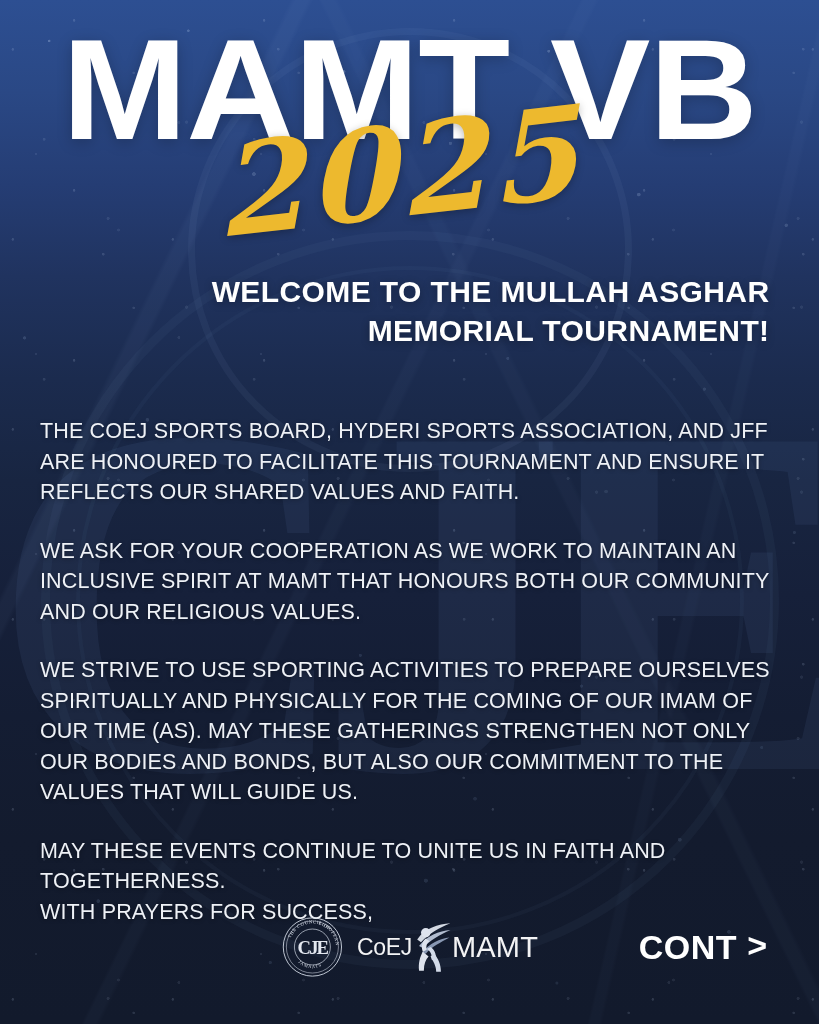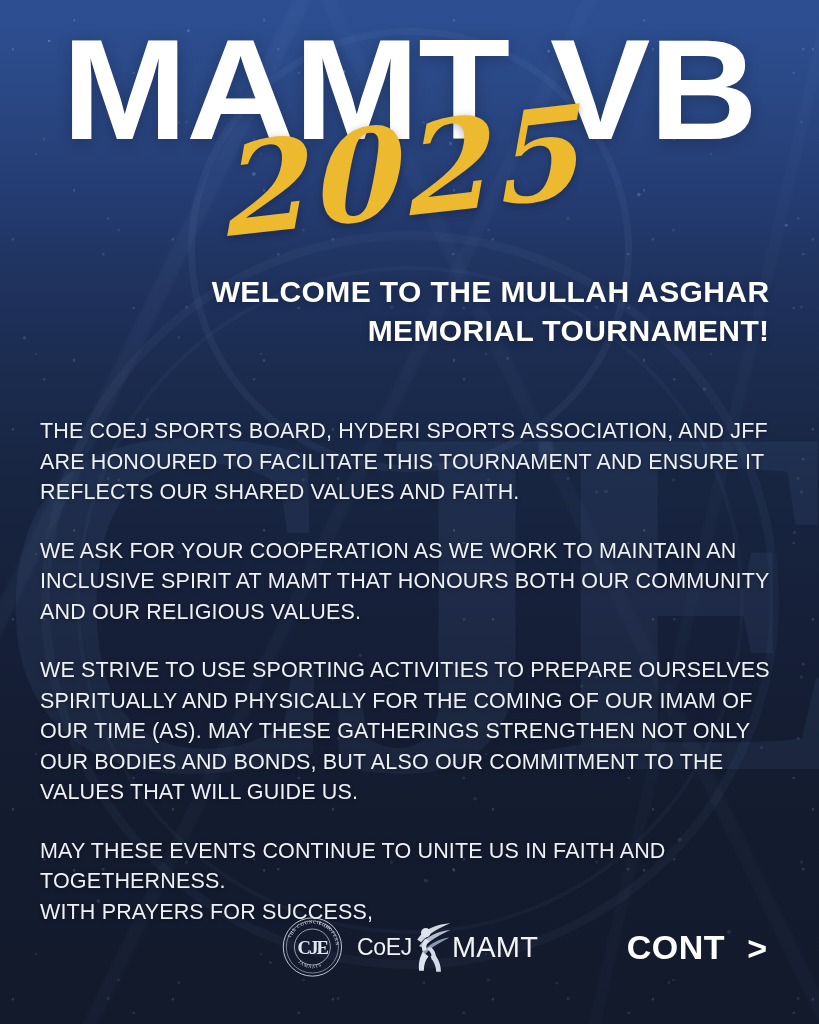--- a/index.html
+++ b/index.html
@@ -265,22 +265,22 @@
     letter-spacing: .2px;
     color: #ffffff;
   }
   .athlete { width: 38px; height: 54px; flex: 0 0 auto; display:block; margin: 0 -2px; }
 
   .cont {
     position: absolute;
     right: 52px;
     top: 12px;
     display: flex;
-    align-items: center;
-    gap: 22px;
+    align-items: flex-start;
+    gap: 10px;
     cursor: pointer;
   }
   .cont-label {
     font-family: "Liberation Sans", sans-serif;
     font-weight: 700;
     font-size: 34px;
     letter-spacing: .5px;
     color: #ffffff;
   }
   .cont-arrow {

